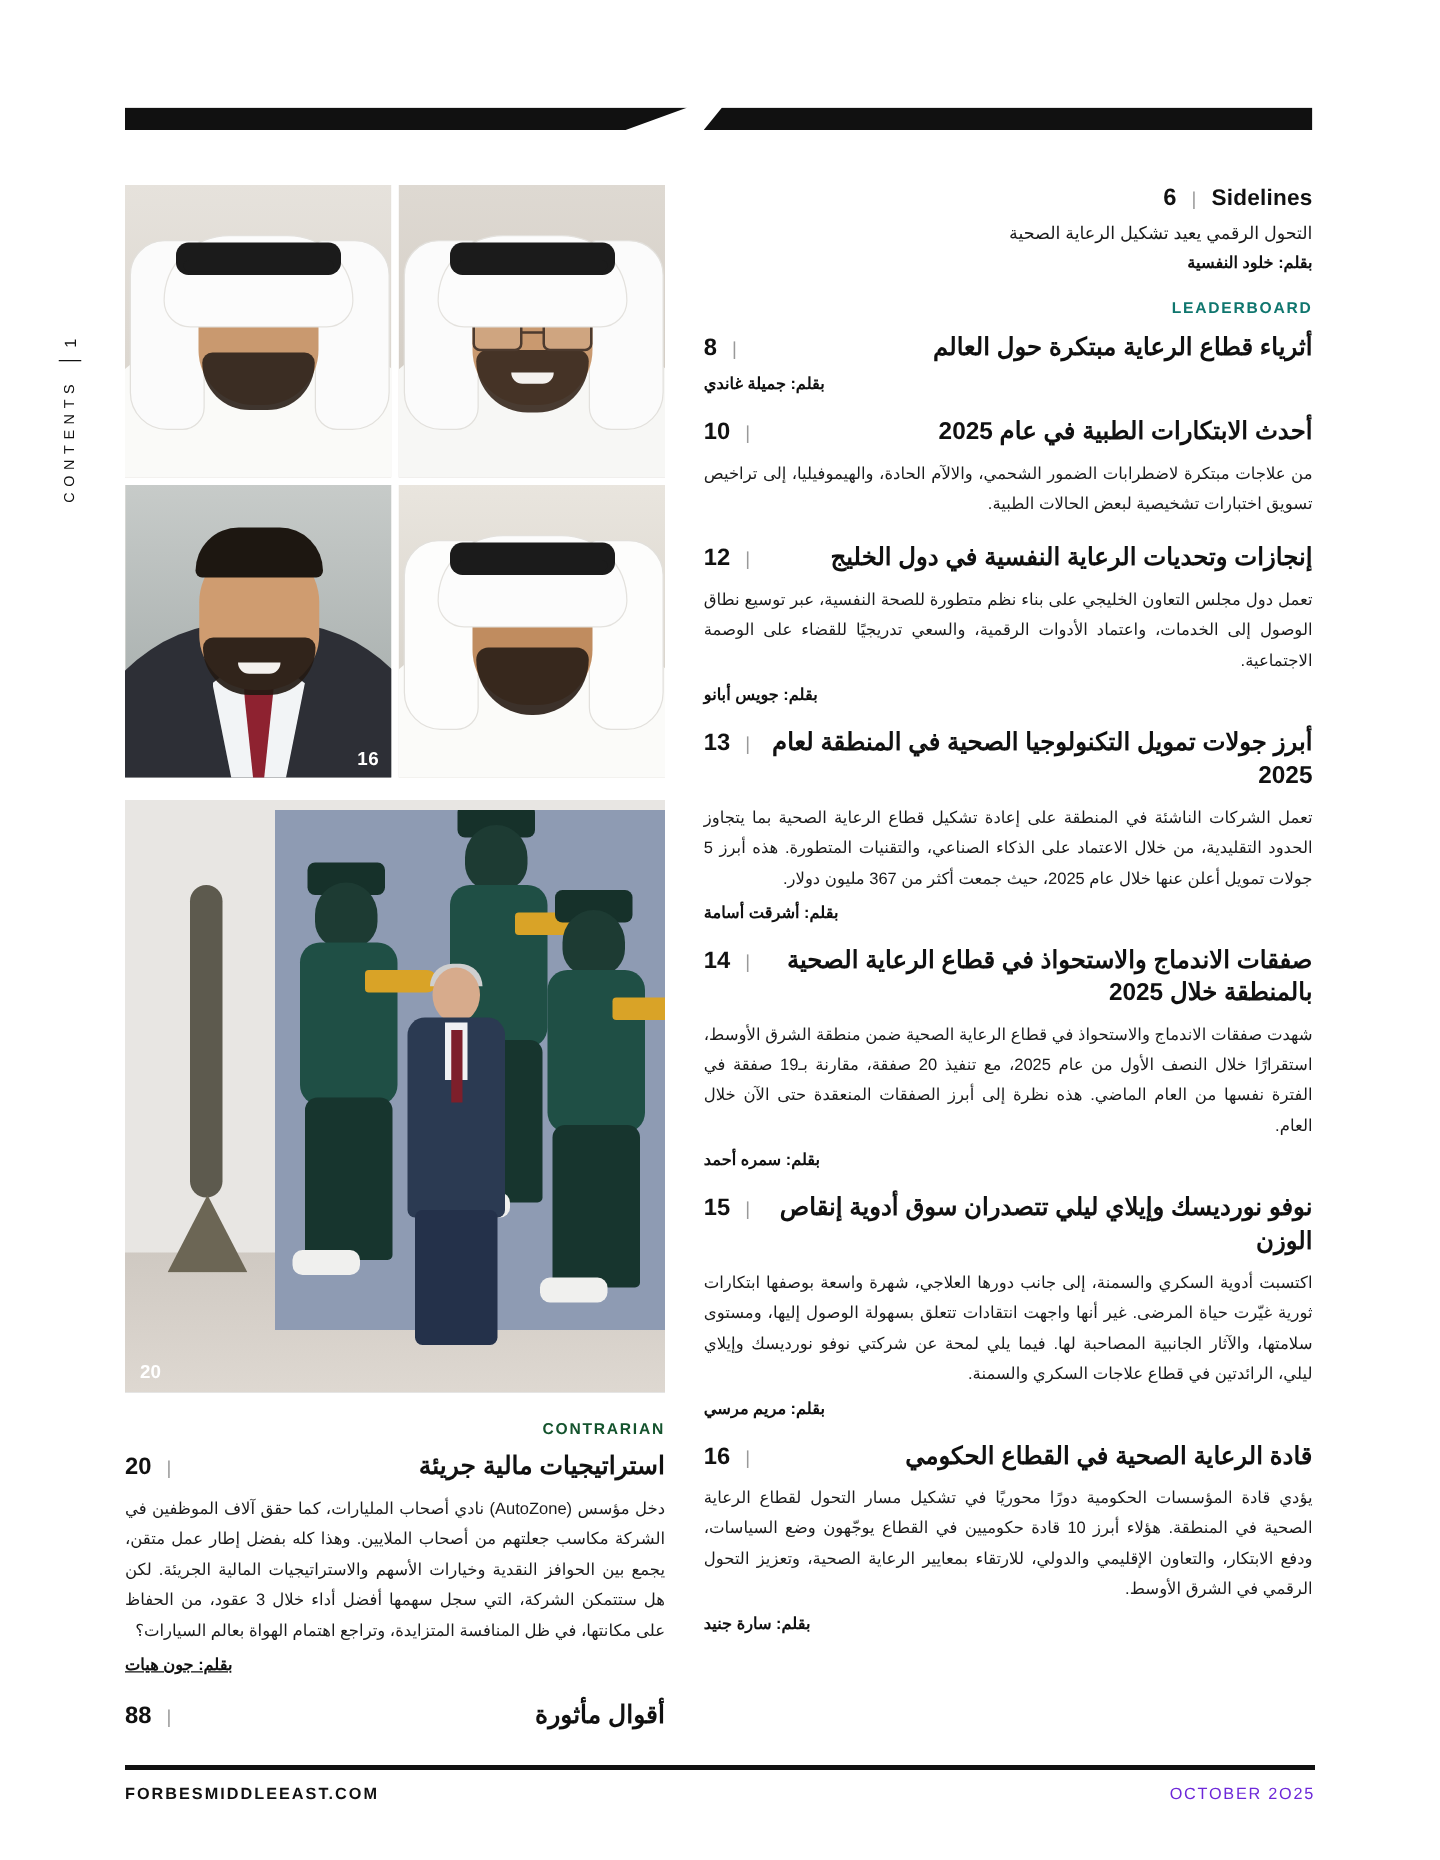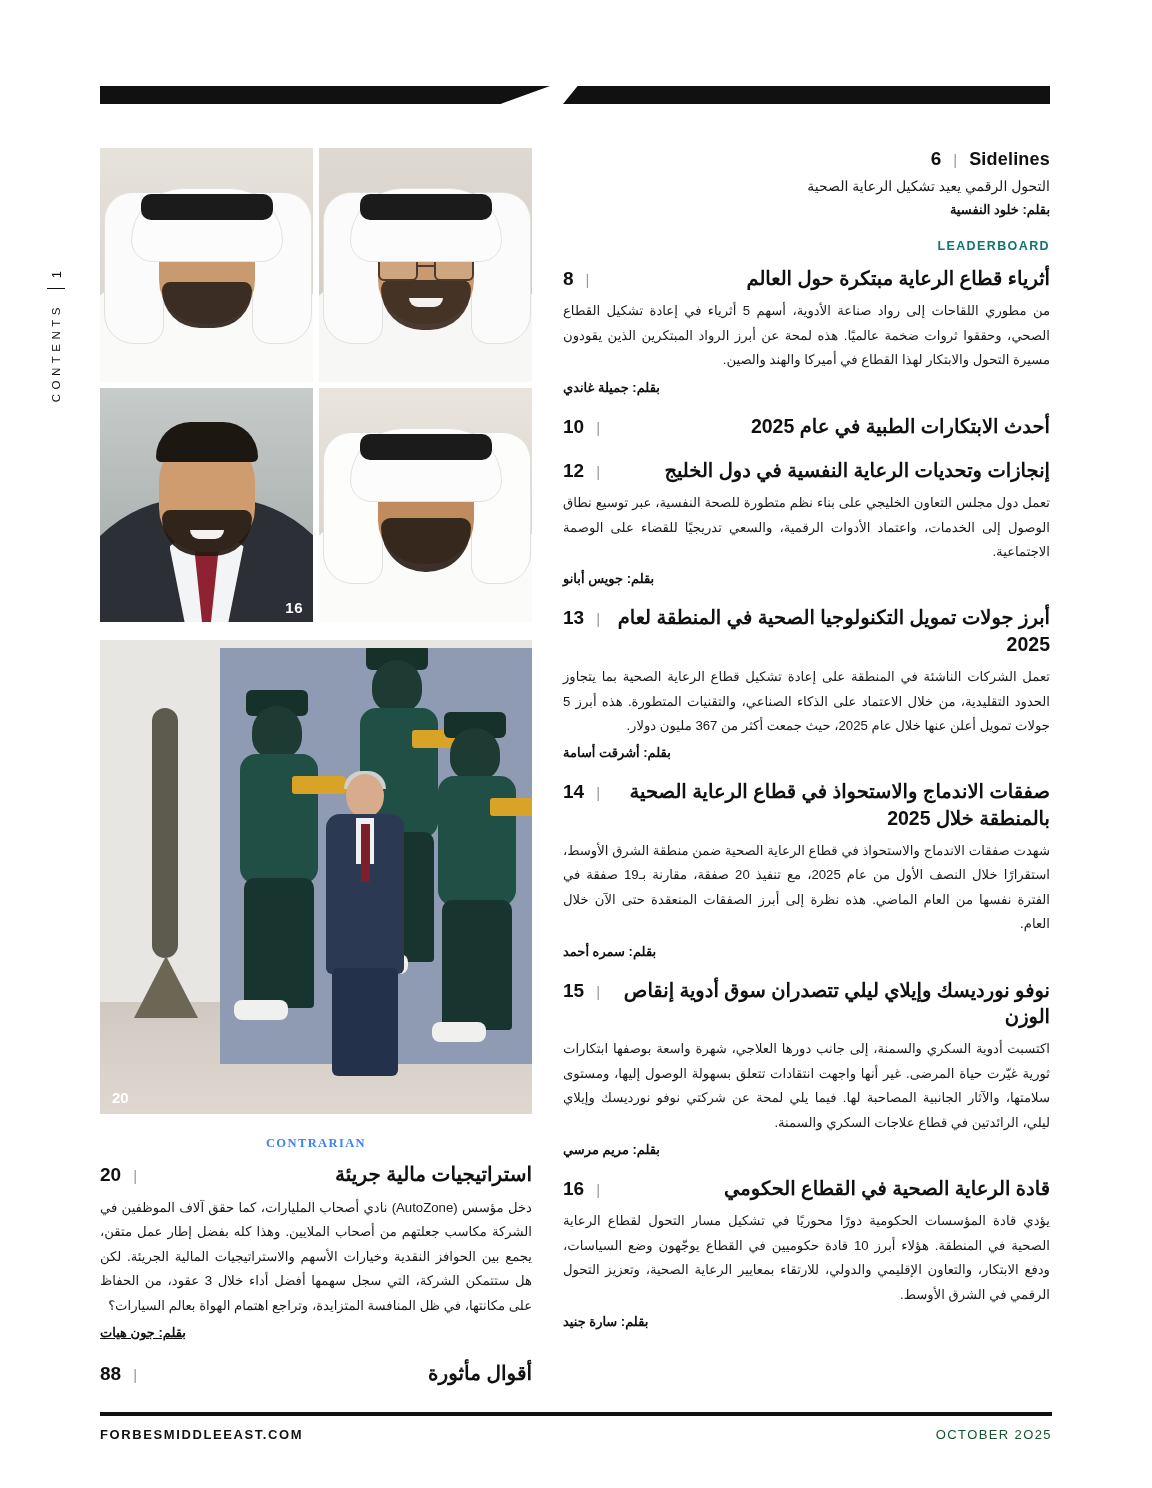--- a/index.html
+++ b/index.html
@@ -407,27 +407,26 @@
     position: absolute;
     left: 12px;
     bottom: 8px;
     color: #fff;
     font-weight: bold;
     font-size: 15px;
   }
 
   
   .kicker {
-    color: #3b82f6;
+    color: #14532d;
     font-weight: bold;
     font-size: 12.5px;
     letter-spacing: 1.4px;
-    text-align: center;
+    text-align: right;
     margin: 22px 0 10px 0;
-    font-family: Liberation Serif, serif;
   }
   .entry-head {
     display: flex;
     flex-direction: row-reverse;
     justify-content: flex-start;
     align-items: baseline;
     gap: 12px;
     margin-bottom: 8px;
   }
   .entry-num {
@@ -536,21 +535,21 @@
     font-weight: bold;
     color: #111;
     direction: ltr;
   }
   .footer-right {
     position: absolute;
     right: 100px;
     bottom: 46px;
     font-size: 13px;
     letter-spacing: 1.4px;
-    color: #14532d;
+    color: #6d28d9;
     direction: ltr;
   }
 </style>
 </head>
 <body>
 
 <div class="page">
 
   <div class="top-bar-left"></div>
   <div class="top-bar-right"></div>
@@ -708,30 +707,30 @@
     </div>
 
     <div class="section-tag">LEADERBOARD</div>
 
     <div class="r-entry">
       <div class="entry-head">
         <span class="entry-num">8</span>
         <span class="entry-sep">|</span>
         <span class="entry-title">أثرياء قطاع الرعاية مبتكرة حول العالم</span>
       </div>
-      <div class="entry-body">من مطوري اللقاحات إلى رواد صناعة الأدوية، أسهم 5 أثرياء في إعادة تشكيل القطاع الصحي، وحققوا ثروات ضخمة عالميًا. هذه لمحة عن أبرز الرواد المبتكرين الذين يقودون مسيرة التحول والابتكار لهذا القطاع في أميركا والهند والصين.</div>
       <div class="entry-byline">بقلم: جميلة غاندي</div>
     </div>
 
     <div class="r-entry">
       <div class="entry-head">
         <span class="entry-num">10</span>
         <span class="entry-sep">|</span>
         <span class="entry-title">أحدث الابتكارات الطبية في عام 2025</span>
       </div>
+      <div class="entry-body">من علاجات مبتكرة لاضطرابات الضمور الشحمي، والالآم الحادة، والهيموفيليا، إلى تراخيص تسويق اختبارات تشخيصية لبعض الحالات الطبية.</div>
     </div>
 
     <div class="r-entry">
       <div class="entry-head">
         <span class="entry-num">12</span>
         <span class="entry-sep">|</span>
         <span class="entry-title">إنجازات وتحديات الرعاية النفسية في دول الخليج</span>
       </div>
       <div class="entry-body">تعمل دول مجلس التعاون الخليجي على بناء نظم متطورة للصحة النفسية، عبر توسيع نطاق الوصول إلى الخدمات، واعتماد الأدوات الرقمية، والسعي تدريجيًا للقضاء على الوصمة الاجتماعية.</div>
       <div class="entry-byline">بقلم: جويس أبانو</div>

